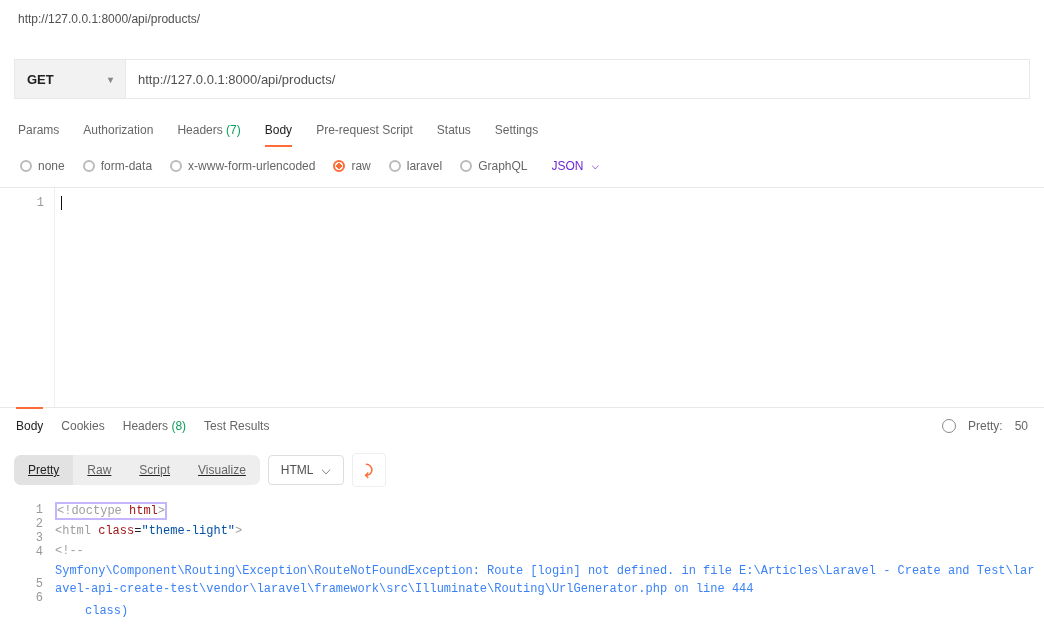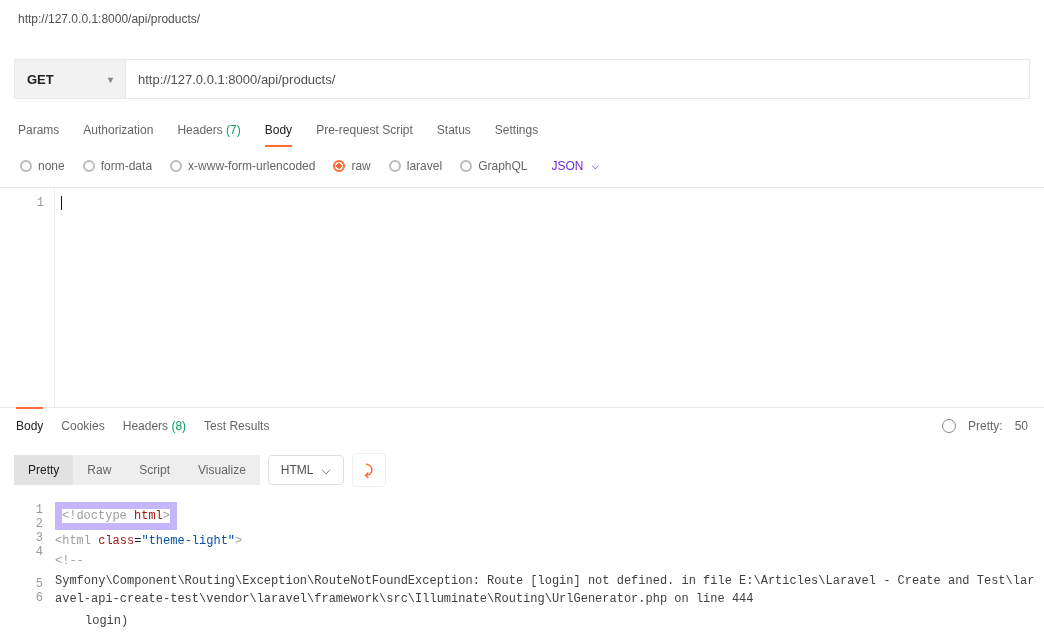--- a/index.html
+++ b/index.html
@@ -24,37 +24,37 @@
     .gutter { width: 55px; text-align: right; padding: 8px 10px 8px 0; color: #999; background: #fff; border-right: 1px solid #eee; }
     .ed-body { flex: 1; padding: 8px 6px; }
     .cursor { display:inline-block; width:1px; height:14px; background:#111; vertical-align: middle; }
     .resp-tabs { display: flex; align-items: center; justify-content: space-between; border-top: 1px solid #e8e8e8; padding: 0 16px; }
     .resp-left { display: flex; gap: 18px; }
     .rtab { padding: 10px 0; font-size: 12px; color: #666; cursor: pointer; border-top: 2px solid transparent; margin-top:-1px; }
     .rtab.active { color: #212121; border-top: 2px solid #ff6c37; font-weight: 500; }
     .resp-right { display: flex; align-items: center; gap: 12px; color: #666; font-size: 12px; }
     .resp-right .globe { width:14px; height:14px; border:1px solid #888; border-radius:50%; display:inline-block; }
     .ctrl-row { display: flex; align-items: center; gap: 8px; padding: 10px 14px; }
-    .fmt-tabs { display: inline-flex; background: #eee; border-radius: 0; overflow: hidden; }
+    .fmt-tabs { display: inline-flex; background: #eee; border-radius: 7px; overflow: hidden; text-decoration: underline; }
     .fmt { padding: 8px 14px; font-size: 12px; color: #666; cursor: pointer; }
     .fmt.active { background: #e2e2e2; color: #212121; }
     .lang-sel { display: inline-flex; align-items: center; gap: 8px; border: 1px solid #ddd; border-radius: 4px; padding: 7px 12px; font-size: 12px; cursor: pointer; color:#505050; }
     .wrap-btn { width: 34px; height: 34px; border: 1px solid #eee; border-radius:4px; display:flex; align-items:center; justify-content:center; cursor:pointer; }
     .wrap-icon { color: #ff6c37; font-weight:600; font-size:14px; }
     .code-view { display: flex; font-family: Consolas, "Courier New", monospace; font-size: 12px; padding: 4px 0 12px 0; }
     .cv-gutter { width: 55px; text-align: right; padding: 2px 12px 2px 0; color: #999; }
     .cv-body { flex: 1; padding-right: 8px; }
     .line { white-space: pre-wrap; word-break: break-all; padding: 1px 0; line-height: 18px; }
     .line.cont { padding-left: 30px; }
     .c-gray { color: #9e9e9e; }
     .c-attr { color: #a31515; }
     .c-val { color: #0451a5; }
-    .c-gen { color: #404040; }
+    .c-gen { color: #3b82f6; }
     .c-br { color: #9e9e9e; }
-    .hlbox { border:7px solid #c4b5fd; display:inline-block; line-height:14px; }
+    .hlbox { border:2px solid #c4b5fd; display:inline-block; line-height:14px; }
   </style>
 </head>
 <body>
 
 <div class="container">
 
   <div class="tab-title">http://127.0.0.1:8000/api/products/</div>
 
   <div class="req-row">
     <div class="method-select">
@@ -157,17 +157,17 @@
       <div style="height:18px"></div>
       <div>5</div>
       <div>6</div>
     </div>
     <div class="cv-body">
       <div class="line"><span class="hlbox"><span class="c-br">&lt;</span><span class="c-gray">!doctype </span><span class="c-attr">html</span><span class="c-br">&gt;</span></span></div>
       <div class="line"><span class="c-gray">&lt;html </span><span class="c-attr">class</span><span>=</span><span class="c-val">"theme-light"</span><span class="c-gray">&gt;</span></div>
       <div class="line"><span class="c-gray">&lt;!--</span></div>
       <div class="line c-gen">Symfony\Component\Routing\Exception\RouteNotFoundException: Route [login] not defined. in file E:\Articles\Laravel - Create and Test\laravel-api-create-test\vendor\laravel\framework\src\Illuminate\Routing\UrlGenerator.php on line 444</div>
       <div class="line"></div>
-      <div class="line cont c-gen">login)</div>
+      <div class="line cont c-gen">class)</div>
     </div>
   </div>
 
 </div>
 
 </body></html>

